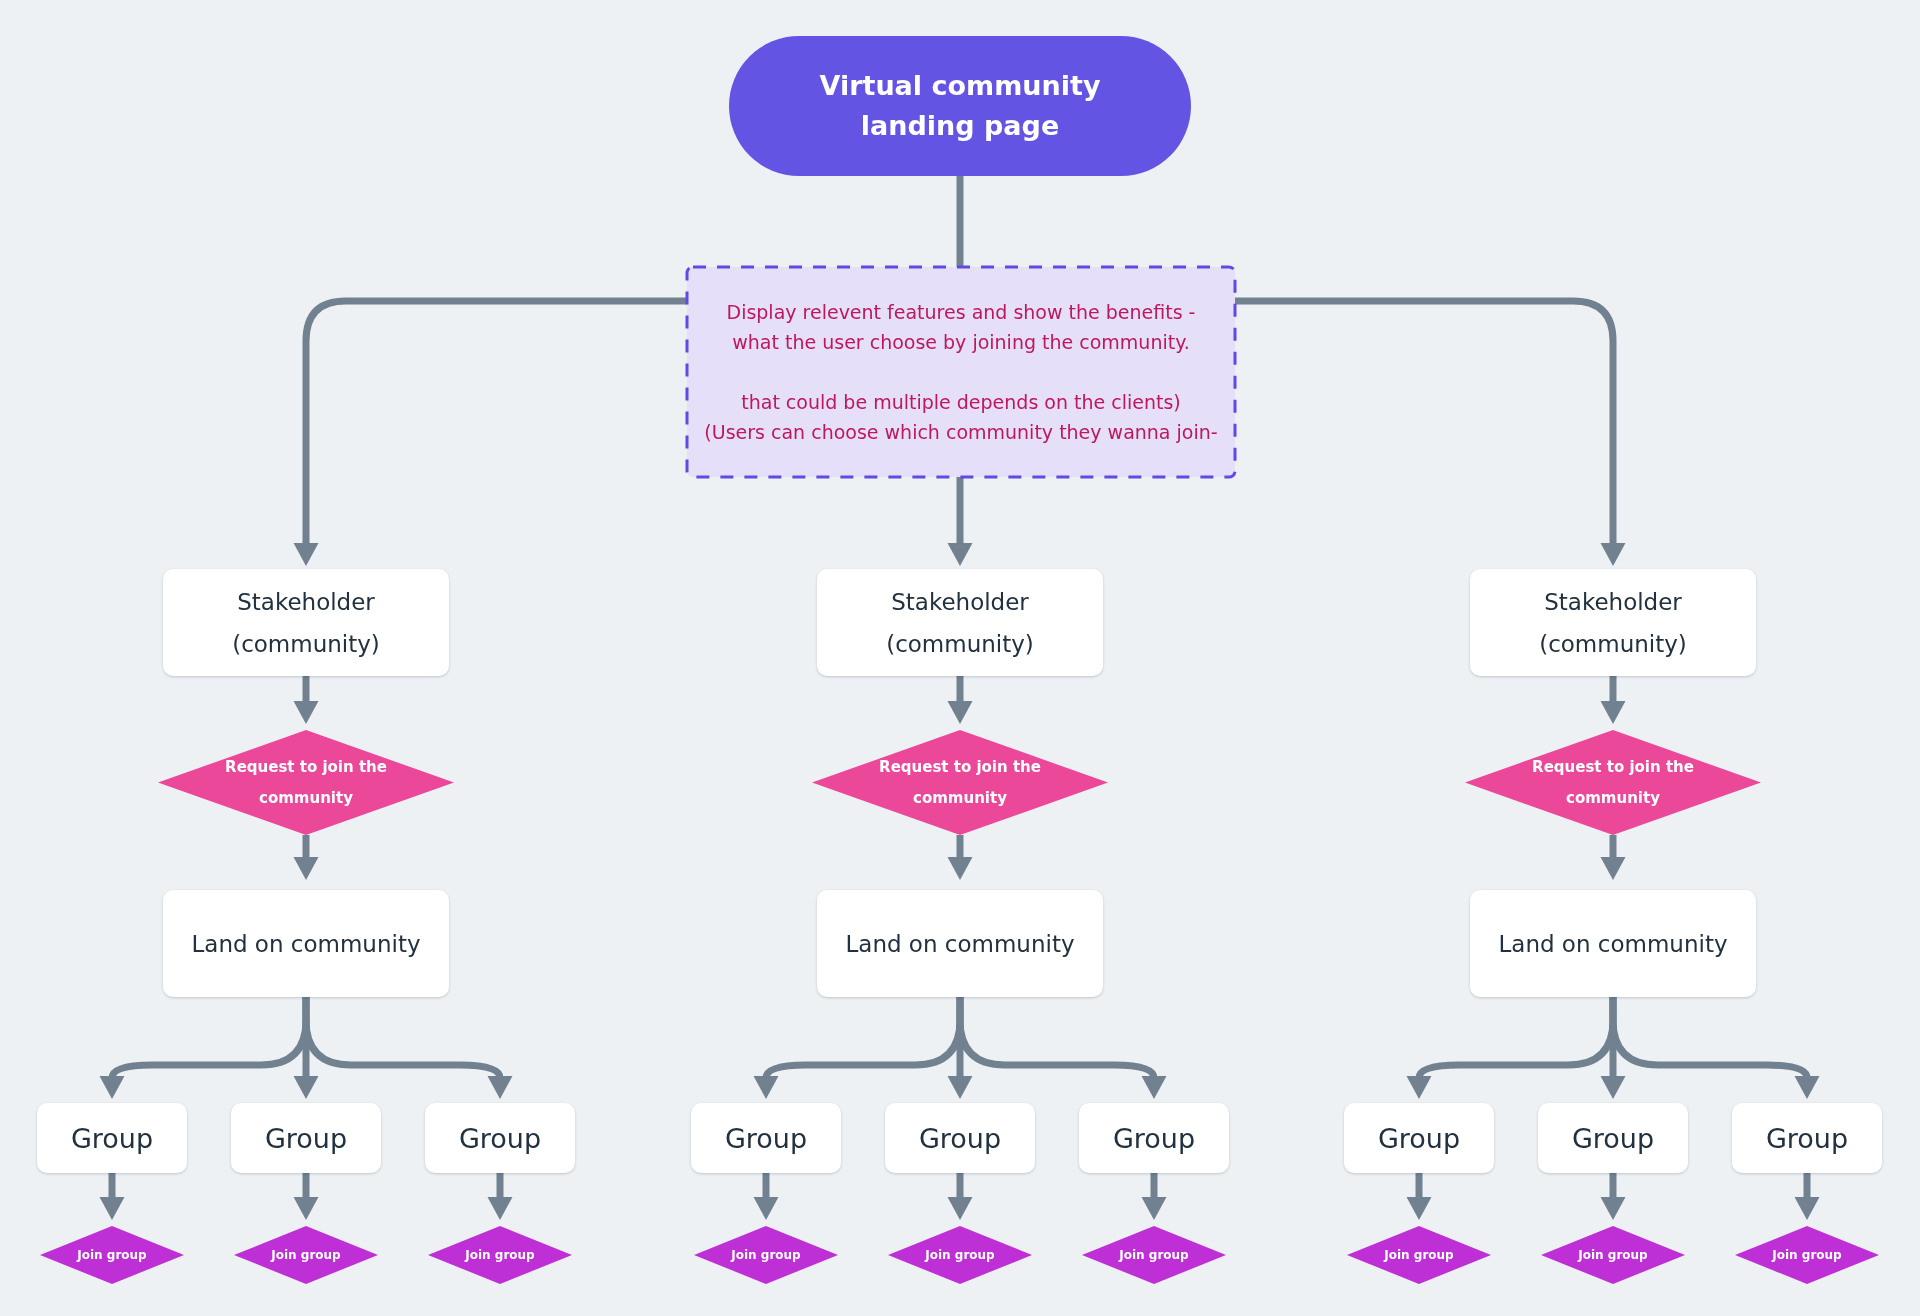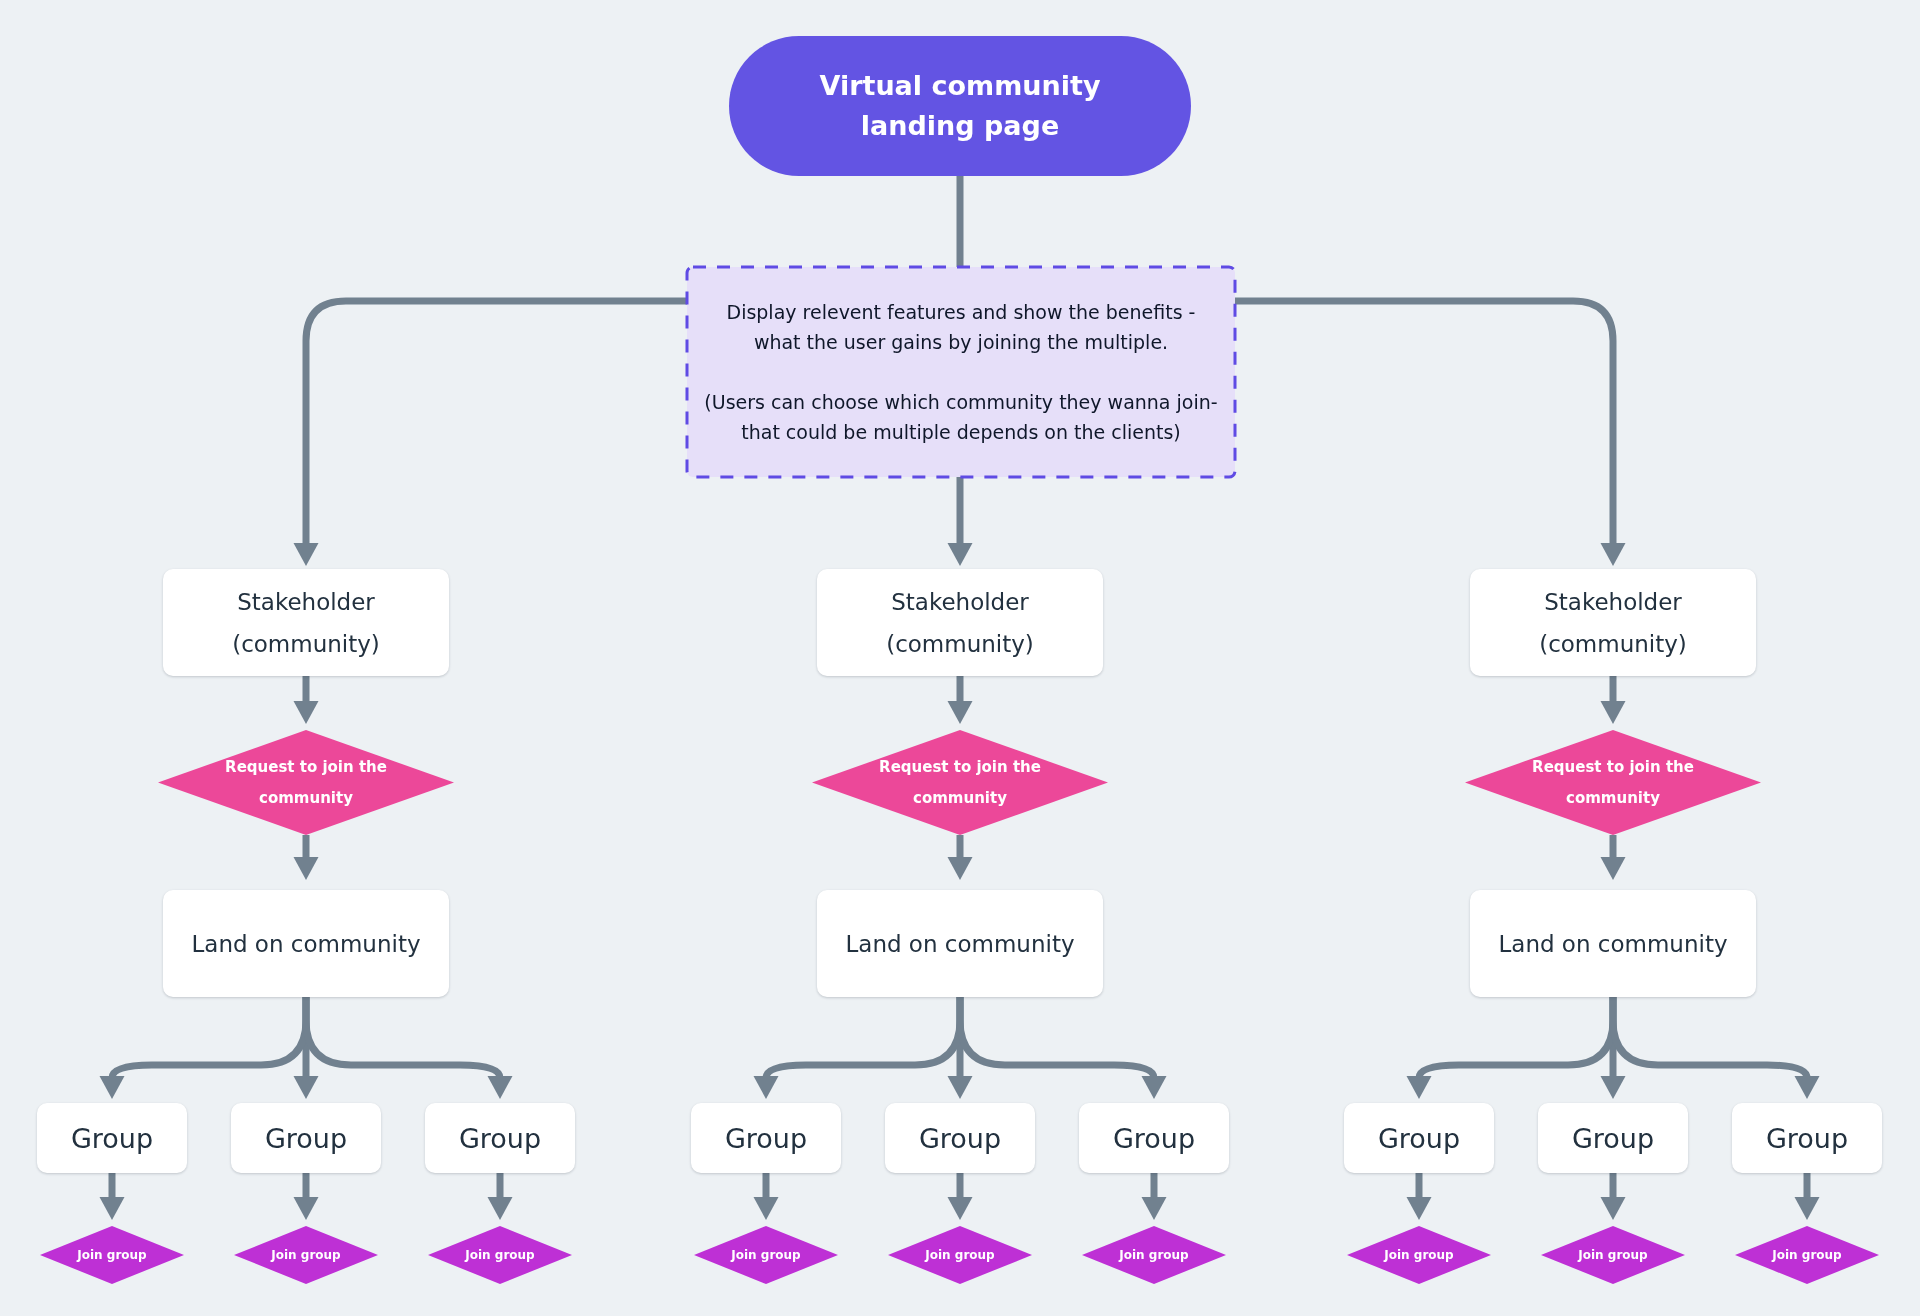--- a/index.html
+++ b/index.html
@@ -15,21 +15,21 @@
   }
   .card{
     background:#FFFFFF;border-radius:10px;
     box-shadow:0 1px 3px rgba(33,49,63,.14),0 1px 2px rgba(33,49,63,.08);
   }
   .pill{
     width:462px;height:140px;border-radius:70px;background:#6354E3;
     color:#FFFFFF;font-weight:bold;font-size:27px;line-height:40px;
   }
   .note{
-    width:548px;height:210px;font-size:19px;line-height:30px;color:#0f172a;
+    width:548px;height:210px;font-size:19px;line-height:30px;color:#be185d;
   }
   .note .nline{white-space:nowrap;}
   .note .gap{height:30px;}
   .stake,.land{width:286px;height:107px;font-size:23px;line-height:34px;gap:8px;}
   .group{width:150px;height:70px;font-size:27px;}
   .diamond{
     clip-path:polygon(50% 0,100% 50%,50% 100%,0 50%);
     color:#FFFFFF;font-weight:bold;
   }
   .req{width:296px;height:105px;background:#ec4899;font-size:15px;line-height:31px;}
@@ -112,24 +112,24 @@
     </g>
   </svg>
 
   <div class="node pill" style="left:729px;top:36px">
     <div>Virtual community</div>
     <div>landing page</div>
   </div>
 
   <div class="node note" style="left:687px;top:267px">
     <div class="nline">Display relevent features and show the benefits -</div>
-    <div class="nline">what the user gains by joining the multiple.</div>
+    <div class="nline">what the user choose by joining the community.</div>
     <div class="gap"></div>
+    <div class="nline">that could be multiple depends on the clients)</div>
     <div class="nline">(Users can choose which community they wanna join-</div>
-    <div class="nline">that could be multiple depends on the clients)</div>
   </div>
 
   <div class="node card stake" style="left:163px;top:569px">
     <div>Stakeholder</div>
     <div>(community)</div>
   </div>
   <div class="node diamond req" style="left:158px;top:730px">
     <div>Request to join the</div>
     <div>community</div>
   </div>

